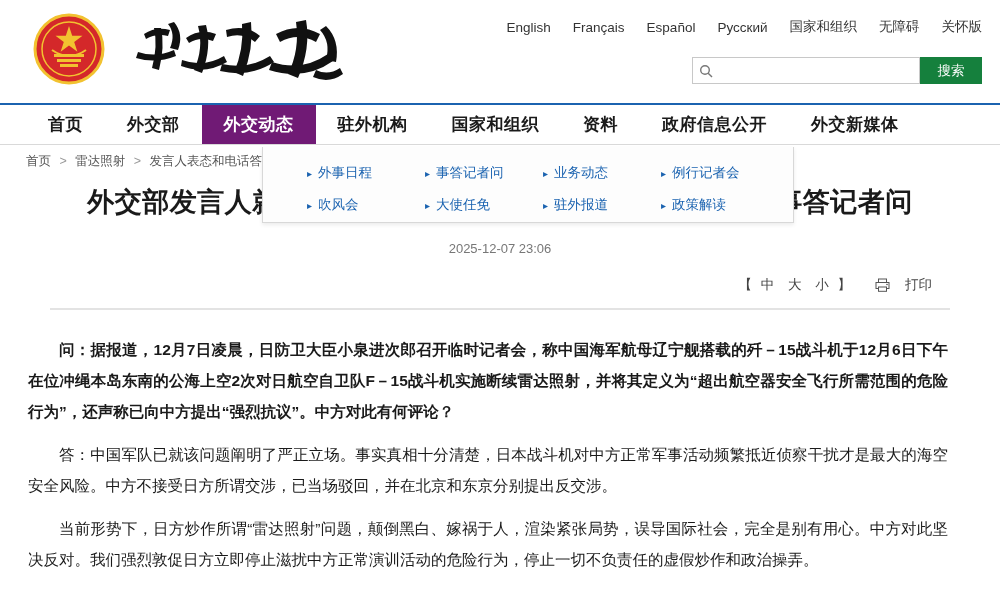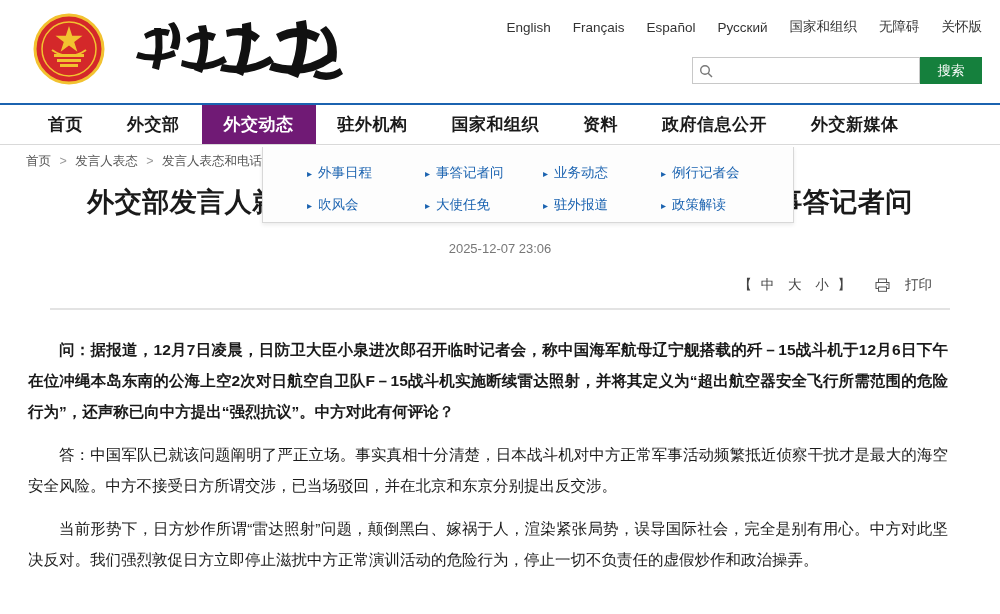--- a/index.html
+++ b/index.html
@@ -281,21 +281,21 @@
           <span class="arr">▸</span>
           <span>政策解读</span>
         </div>
       </div>
     </div>
   </div>
 
   <div class="crumb">
     <a>首页</a>
     <span class="sep">&gt;</span>
-    <a>发言人表态</a>
+    <a>雷达照射</a>
     <span class="sep">&gt;</span>
     <a>发言人表态和电话答问</a>
   </div>
 
   <div class="article">
     <h1 class="title">外交部发言人就日防卫大臣称中国舰载战斗机“雷达照射”事答记者问</h1>
     <div class="pubdate">2025-12-07 23:06</div>
 
     <div class="tools">
       <div class="fontsizes">

